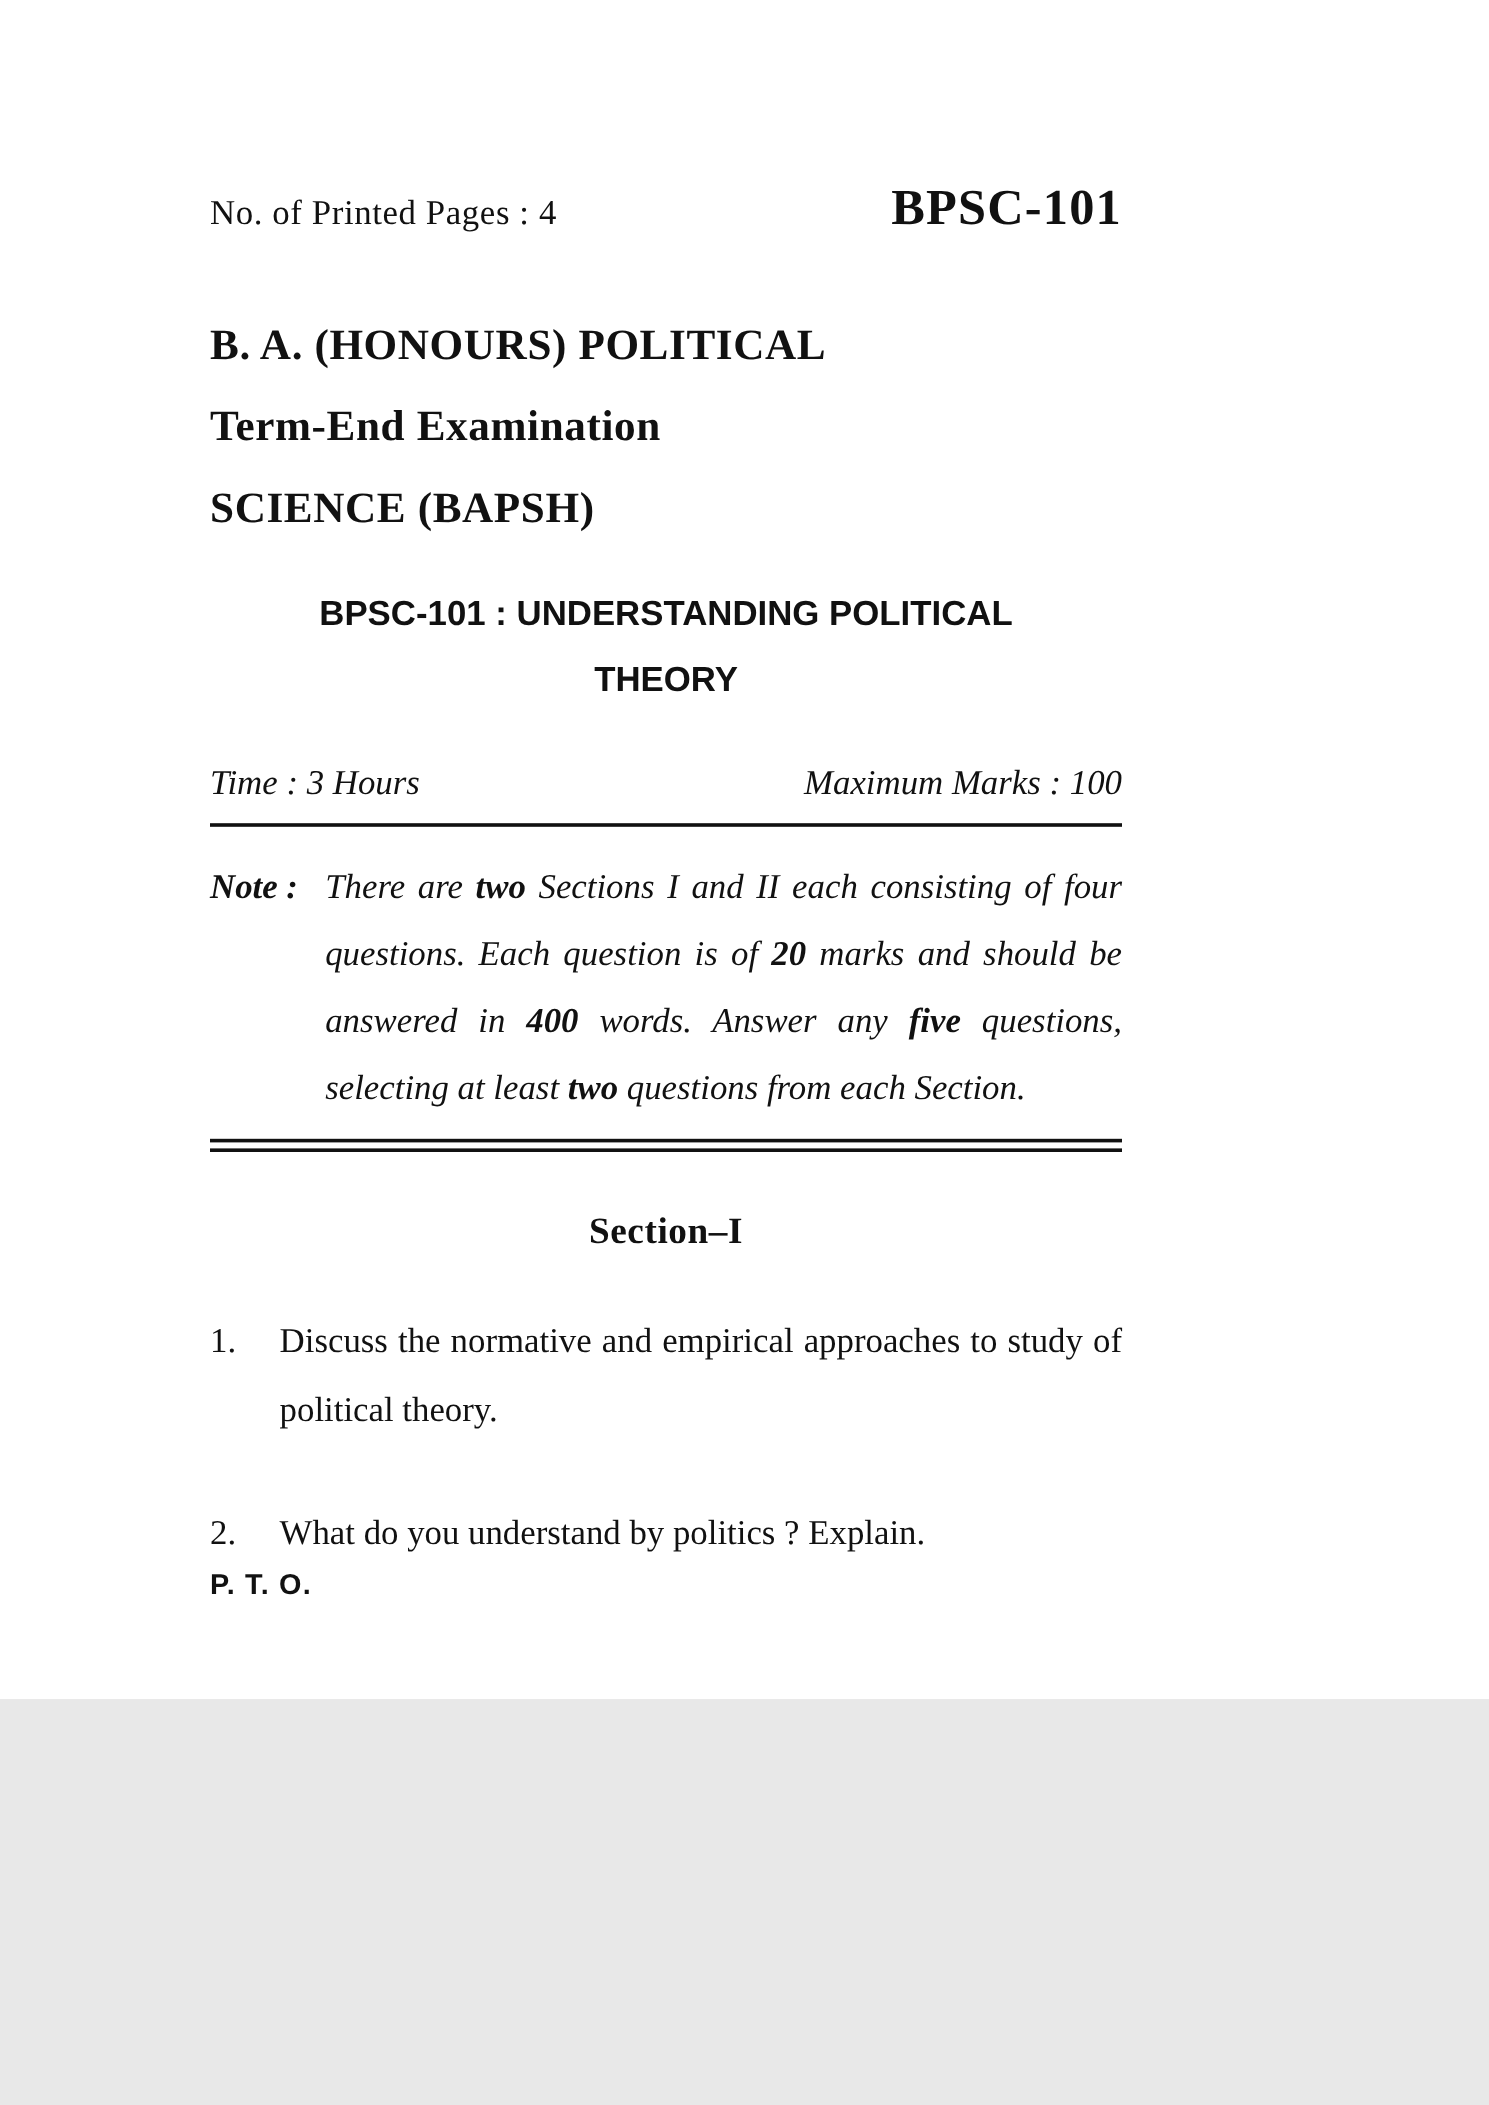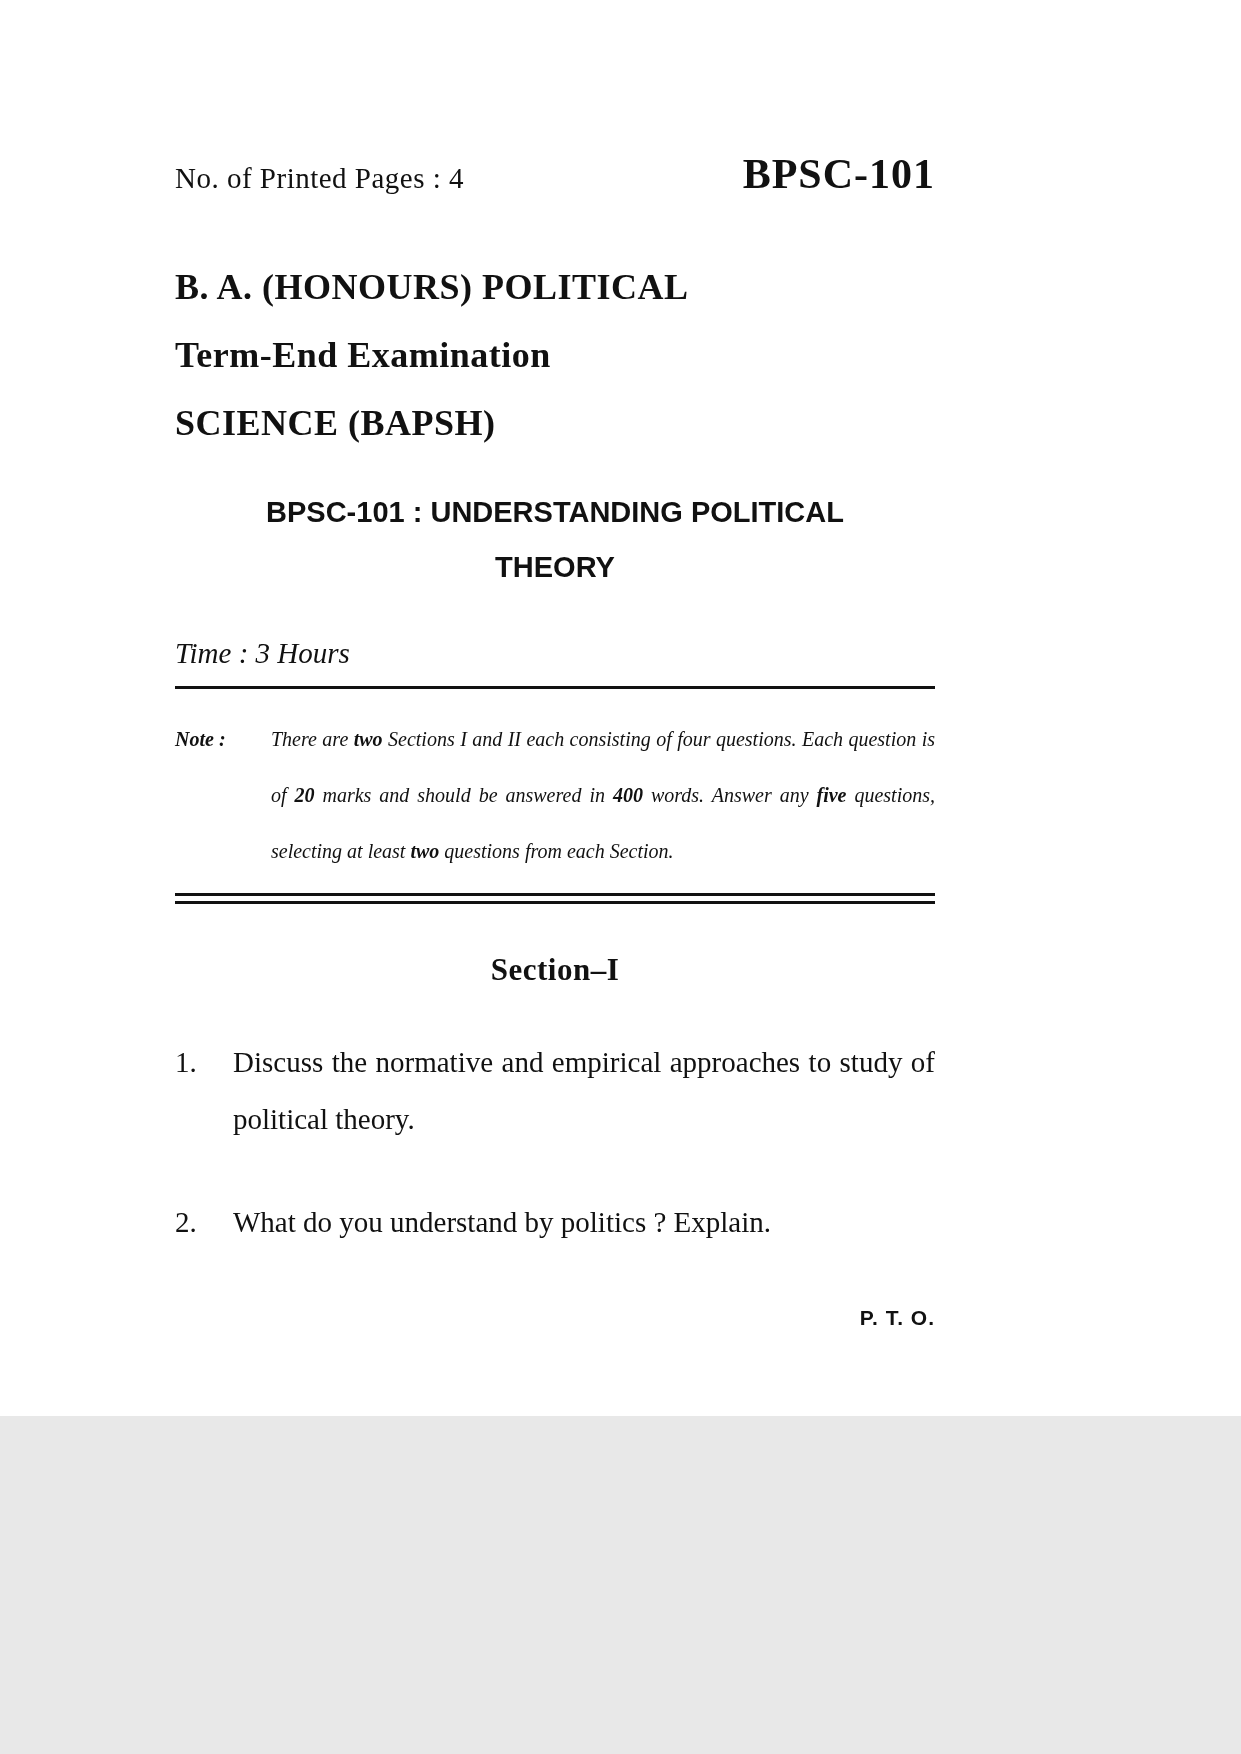--- a/index.html
+++ b/index.html
@@ -66,21 +66,21 @@
   .rule-single {
     margin-top: 16px;
     border-top: 3px solid #111;
   }
   
   .note-block {
     position: relative;
     margin-top: 22px;
     padding-left: 96px;
     font-style: italic;
-    font-size: 20px;
+    font-size: 29px;
     line-height: 56px;
     text-align: justify;
   }
   .note-label {
     position: absolute;
     left: 0;
     top: 0;
     font-weight: bold;
     font-style: italic;
   }
@@ -108,25 +108,23 @@
     line-height: 57px;
     text-align: justify;
   }
   .q-number {
     position: absolute;
     left: 0;
     top: 0;
   }
   
   .footer-pto {
-    margin-top: 55px;
-    text-align: right;
     font-family: "Liberation Sans", sans-serif;
     font-weight: bold;
-    font-size: 21px;
+    font-size: 24px;
     letter-spacing: 1px;
   }
 </style>
 </head>
 <body>
 
 <div class="page">
   <div class="content">
 
     <div class="header-row">
@@ -140,20 +138,21 @@
       <div>SCIENCE (BAPSH)</div>
     </div>
 
     <div class="subtitle-block">
       <div>BPSC-101 : UNDERSTANDING POLITICAL</div>
       <div>THEORY</div>
     </div>
 
     <div class="meta-row">
       <span>Time : 3 Hours</span>
+      <span>Maximum Marks : 100</span>
     </div>
 
     <div class="rule-single"></div>
 
     <div class="note-block">
       <span class="note-label">Note :</span>
       <span>There are </span><span class="b">two</span><span> Sections I and II each consisting of four questions.  Each question is of </span><span class="b">20</span><span> marks and should be answered in </span><span class="b">400</span><span> words. Answer any </span><span class="b">five</span><span> questions, selecting at least </span><span class="b">two</span><span> questions from each Section.</span>
     </div>
 
     <div class="rule-double"></div>

